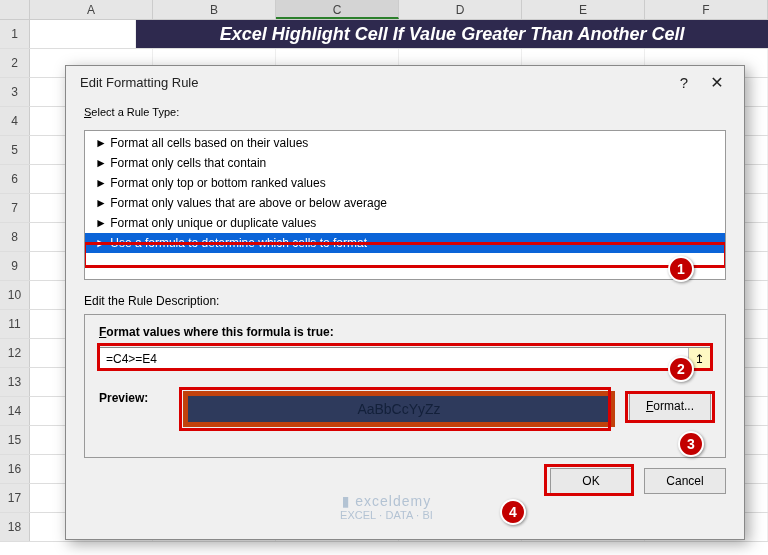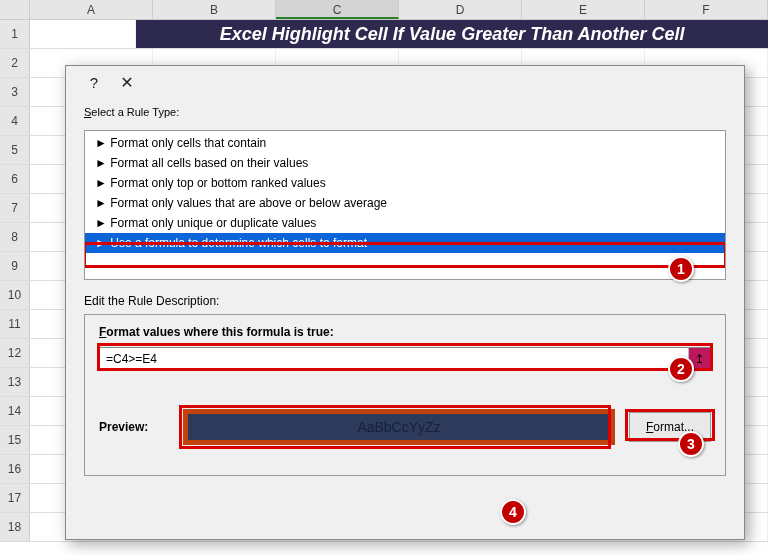--- a/index.html
+++ b/index.html
@@ -29,26 +29,26 @@
 .label .u { text-decoration: underline; }
 
 .rulelist { border: 1px solid #999; background: #fff; height: 150px; font-size: 12px; position: relative; padding: 2px 0; overflow: hidden; }
 .rulelist .item { padding: 3px 10px; cursor: pointer; }
 .rulelist .item.selected { background: #0b64d8; color: #fff; }
 .hl-rulelist-sel { position: absolute; border: 3px solid #d80000; pointer-events: none; left: -2px; right: -2px; height: 26px; top: 111px; }
 
 .desc-label { font-size: 12px; margin: 14px 0 6px 0; }
 .desc-box { border: 1px solid #999; background: #f0f0f0; padding: 10px 14px 30px 14px; position: relative; }
 .desc-box .ftitle { font-size: 12px; font-weight: bold; margin-bottom: 8px; }
-.formula-wrap { display: flex; border: 1px solid #888; background: #be185d; height: 24px; }
+.formula-wrap { display: flex; border: 1px solid #888; background: #fef9c3; height: 24px; }
 .formula-wrap input { flex: 1; border: none; outline: none; padding: 0 6px; font-size: 12px; background: #fff; }
 .formula-wrap .picker { width: 22px; border-left: 1px solid #bbb; display: flex; align-items: center; justify-content: center; cursor: pointer; font-size: 12px; }
 .hl-formula { position: absolute; border: 3px solid #d80000; pointer-events: none; left: 12px; right: 12px; top: 28px; height: 28px; }
 
-.prev-row { display: flex; align-items: center; margin-top: 38px; gap: 14px; position: relative; }
+.prev-row { display: flex; align-items: flex-start; margin-top: 20px; gap: 14px; position: relative; }
 .prev-label { font-size: 12px; font-weight: bold; width: 70px; }
 .prev-sample { flex: 1; height: 36px; background: #2e3a5c; border: 5px solid #c2410c; color: #13203a; display: flex; align-items: center; justify-content: center; font-size: 14px; }
 .fmt-btn { width: 82px; height: 30px; background: #e9e9e9; border: 1px solid #999; font-size: 12px; cursor: pointer; }
 .hl-prev { position: absolute; border: 3px solid #d80000; pointer-events: none; left: 80px; right: 100px; top: -4px; height: 44px; }
 .hl-fmt { position: absolute; border: 3px solid #d80000; pointer-events: none; right: -4px; top: 0; width: 90px; height: 32px; }
 
 .dlg-foot { display: flex; justify-content: flex-end; gap: 12px; padding: 0 18px 14px 0; align-items: center; position: relative; }
 .dlg-foot button { width: 82px; height: 26px; background: #e9e9e9; border: 1px solid #999; font-size: 12px; cursor: pointer; }
 .hl-ok { position: absolute; border: 3px solid #d80000; pointer-events: none; right: 110px; top: -4px; width: 90px; height: 32px; }
 
@@ -231,28 +231,29 @@
         <div class="cell"></div>
         <div class="cell"></div>
         <div class="cell"></div>
         <div class="cell"></div>
       </div>
   </div>
 </div>
 
 <div class="dlg">
   <div class="dlg-title">
+    <span class="t">Edit Formatting Rule</span>
     <span class="help">?</span>
     <span class="close">✕</span>
   </div>
   <div class="dlg-body">
     <div class="label"><span class="u">S</span><span>elect a Rule Type:</span></div>
     <div class="rulelist">
+      <div class="item">► Format all cells based on their values</div>
       <div class="item">► Format only cells that contain</div>
-      <div class="item">► Format all cells based on their values</div>
       <div class="item">► Format only top or bottom ranked values</div>
       <div class="item">► Format only values that are above or below average</div>
       <div class="item">► Format only unique or duplicate values</div>
       <div class="item selected">► Use a formula to determine which cells to format</div>
       <div class="hl-rulelist-sel"></div>
     </div>
 
     <div class="desc-label">Edit the Rule Description:</div>
     <div class="desc-box">
       <div class="ftitle"><span style="text-decoration:underline">F</span><span>ormat values where this formula is true:</span></div>
@@ -264,19 +265,28 @@
 
       <div class="prev-row">
         <div class="prev-label">Preview:</div>
         <div class="prev-sample">AaBbCcYyZz</div>
         <button class="fmt-btn"><span style="text-decoration:underline">F</span><span>ormat...</span></button>
         <div class="hl-prev"></div>
         <div class="hl-fmt"></div>
       </div>
     </div>
   </div>
+  <div class="dlg-foot">
+    <button>OK</button>
+    <button>Cancel</button>
+    <div class="hl-ok"></div>
+  </div>
 
   <div class="badge b1">1</div>
   <div class="badge b2">2</div>
   <div class="badge b3">3</div>
   <div class="badge b4">4</div>
 
+  <div class="wm">
+    <div class="big">▮ <span>exceldemy</span></div>
+    <div>EXCEL · DATA · BI</div>
+  </div>
 </div>
 
 </body></html>

